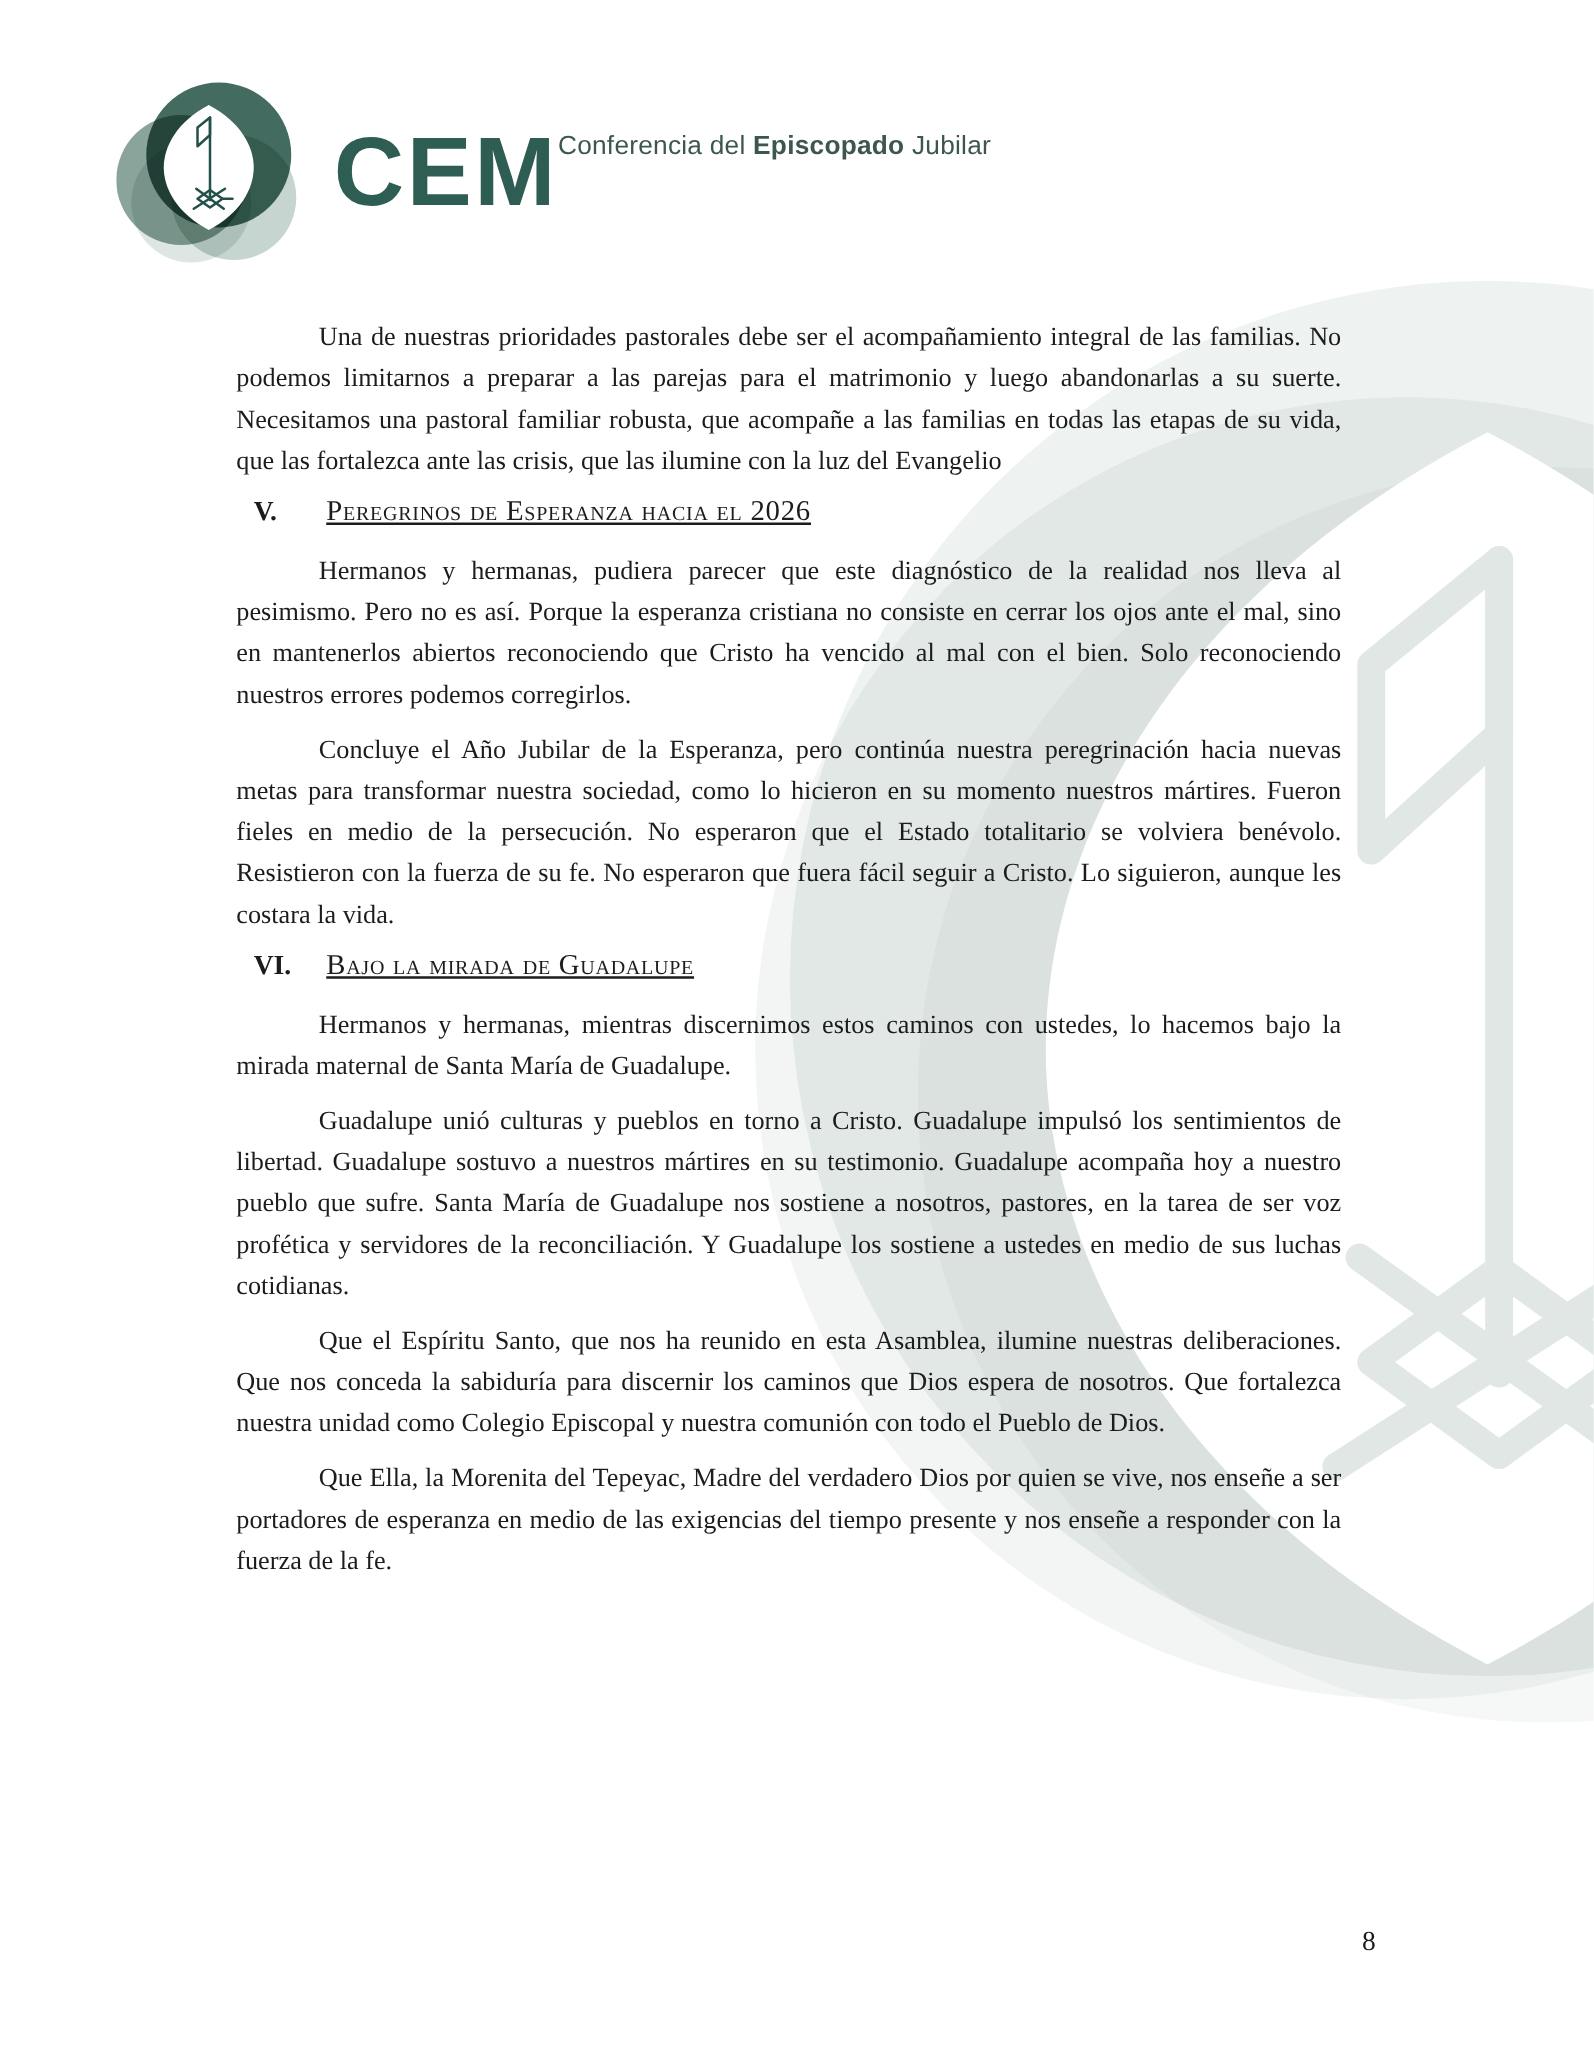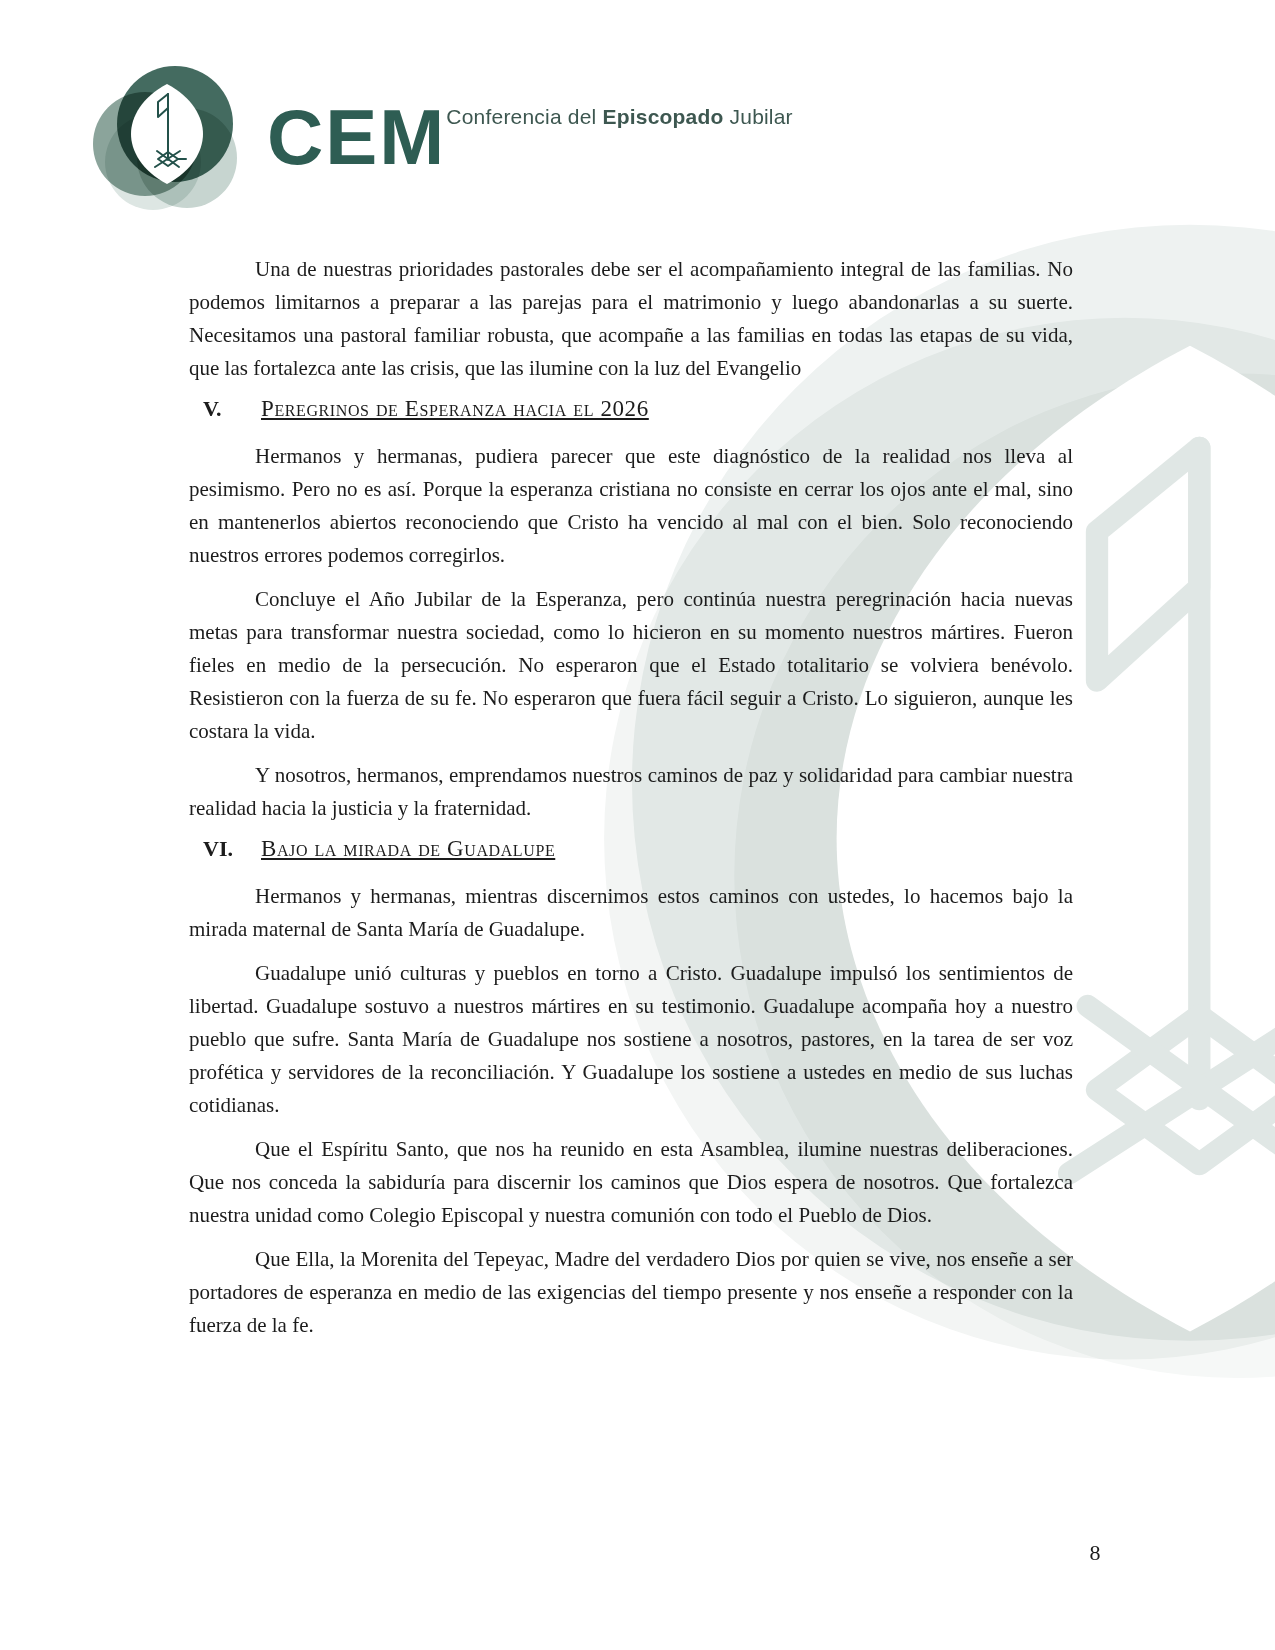--- a/index.html
+++ b/index.html
@@ -144,21 +144,20 @@
 
     <div class="heading">
       <span class="numeral">V.</span>
       <span class="title">Peregrinos de Esperanza hacia el 2026</span>
     </div>
 
     <p class="para">Hermanos y hermanas, pudiera parecer que este diagnóstico de la realidad nos lleva al pesimismo. Pero no es así. Porque la esperanza cristiana no consiste en cerrar los ojos ante el mal, sino en mantenerlos abiertos reconociendo que Cristo ha vencido al mal con el bien. Solo reconociendo nuestros errores podemos corregirlos.</p>
 
     <p class="para">Concluye el Año Jubilar de la Esperanza, pero continúa nuestra peregrinación hacia nuevas metas para transformar nuestra sociedad, como lo hicieron en su momento nuestros mártires. Fueron fieles en medio de la persecución. No esperaron que el Estado totalitario se volviera benévolo. Resistieron con la fuerza de su fe. No esperaron que fuera fácil seguir a Cristo. Lo siguieron, aunque les costara la vida.</p>
 
-    <p class="para">Y nosotros, hermanos, emprendamos nuestros caminos de paz y solidaridad para cambiar nuestra realidad hacia la justicia y la fraternidad.</p>
 
     <div class="heading">
       <span class="numeral">VI.</span>
       <span class="title">Bajo la mirada de Guadalupe</span>
     </div>
 
     <p class="para">Hermanos y hermanas, mientras discernimos estos caminos con ustedes, lo hacemos bajo la mirada maternal de Santa María de Guadalupe.</p>
 
     <p class="para">Guadalupe unió culturas y pueblos en torno a Cristo. Guadalupe impulsó los sentimientos de libertad. Guadalupe sostuvo a nuestros mártires en su testimonio. Guadalupe acompaña hoy a nuestro pueblo que sufre. Santa María de Guadalupe nos sostiene a nosotros, pastores, en la tarea de ser voz profética y servidores de la reconciliación. Y Guadalupe los sostiene a ustedes en medio de sus luchas cotidianas.</p>
 

